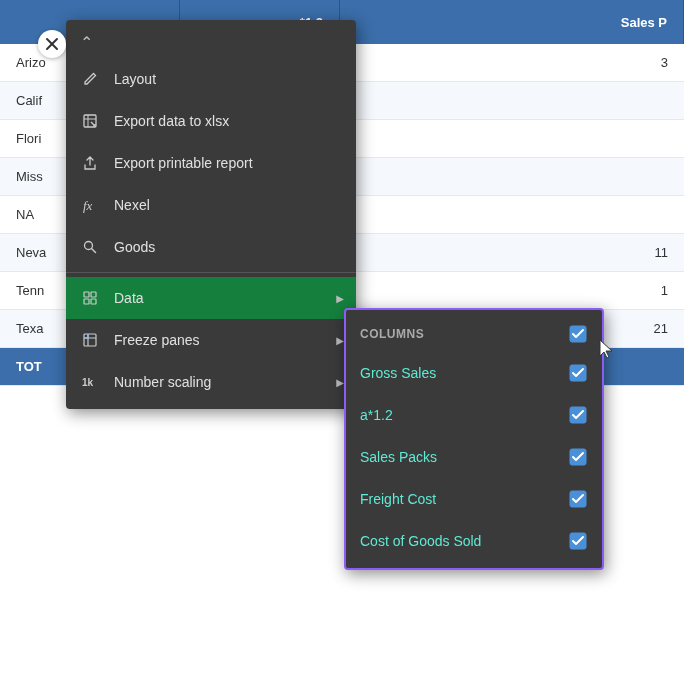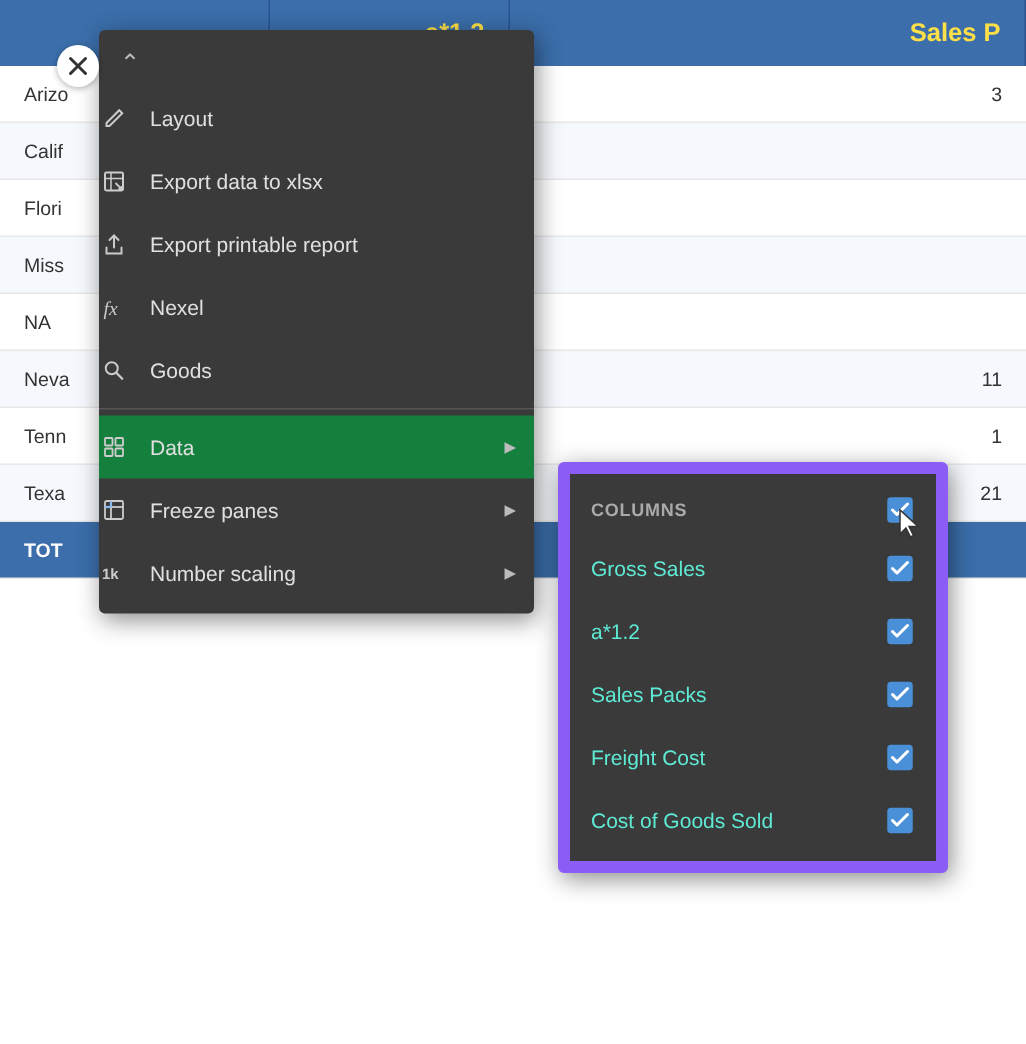--- a/index.html
+++ b/index.html
@@ -26,23 +26,23 @@
     .table-header {
       display: flex;
       background: #3b6eaa;
       height: 44px;
       align-items: center;
       position: absolute;
       top: 0; left: 0; right: 0;
     }
 
     .table-header-cell {
-      color: #fde047;
+      color: #ffffff;
       font-weight: 600;
-      font-size: 17px;
+      font-size: 13px;
       padding: 0 16px;
       height: 100%;
       display: flex;
       align-items: center;
       border-right: 1px solid #2a5590;
     }
 
     .table-header-cell.left {
       width: 180px;
     }
@@ -142,21 +142,21 @@
 
     .close-btn svg {
       width: 14px;
       height: 14px;
     }
 
     .menu-item {
       display: flex;
       align-items: center;
       height: 42px;
-      padding: 0 0;
+      padding: 0 14px;
       cursor: pointer;
       color: #e0e0e0;
       font-size: 14px;
       gap: 14px;
       position: relative;
     }
 
     .menu-item.has-submenu::after {
       content: '▶';
       position: absolute;
@@ -182,28 +182,28 @@
     .menu-divider {
       height: 1px;
       background: #555;
       margin: 4px 0;
     }
 
     
     .submenu {
       position: absolute;
       top: 308px;
-      left: 372px;
+      left: 344px;
       width: 260px;
       background: #3a3a3a;
       border-radius: 4px;
       box-shadow: 2px 4px 16px rgba(0,0,0,0.45);
       z-index: 110;
       padding: 6px 0;
-      border: 8px solid #8b5cf6;
+      border: 2px solid #8b5cf6;
     }
 
     .submenu-header {
       display: flex;
       align-items: center;
       justify-content: space-between;
       padding: 8px 14px;
       color: #aaa;
       font-size: 12px;
       font-weight: 600;

